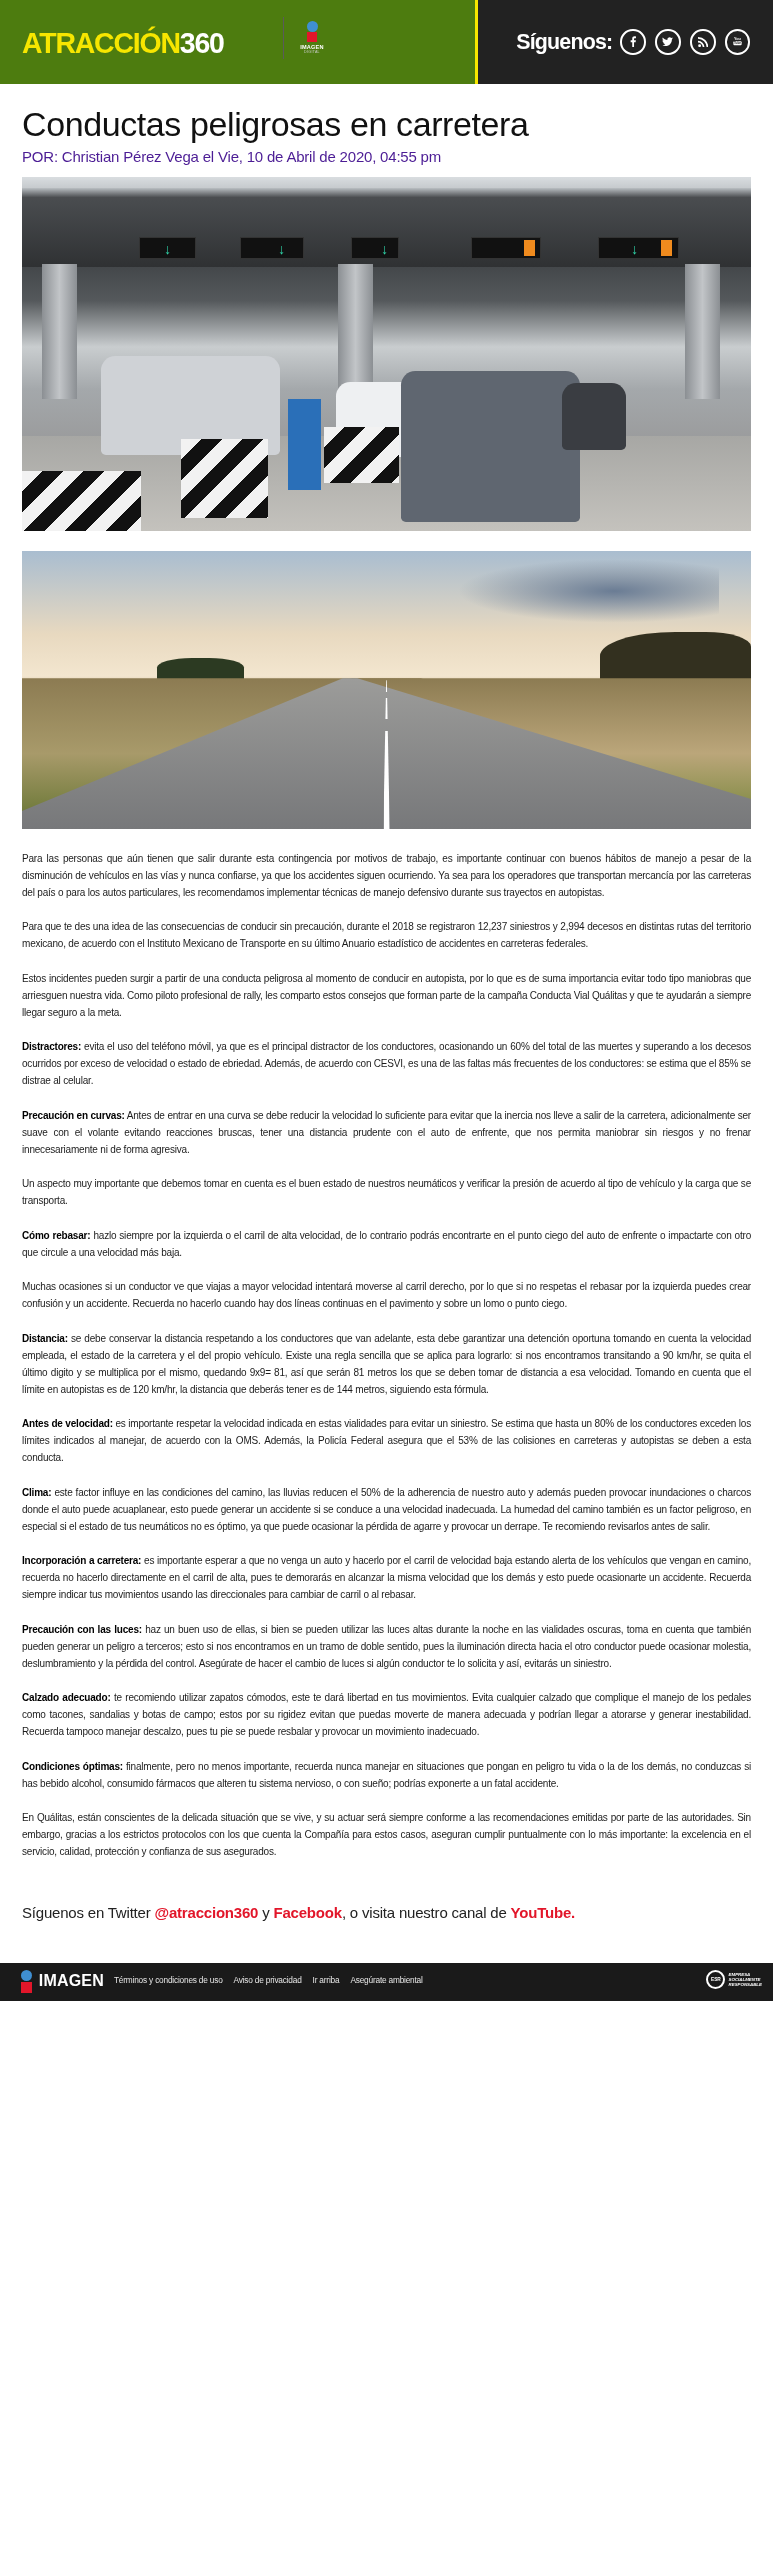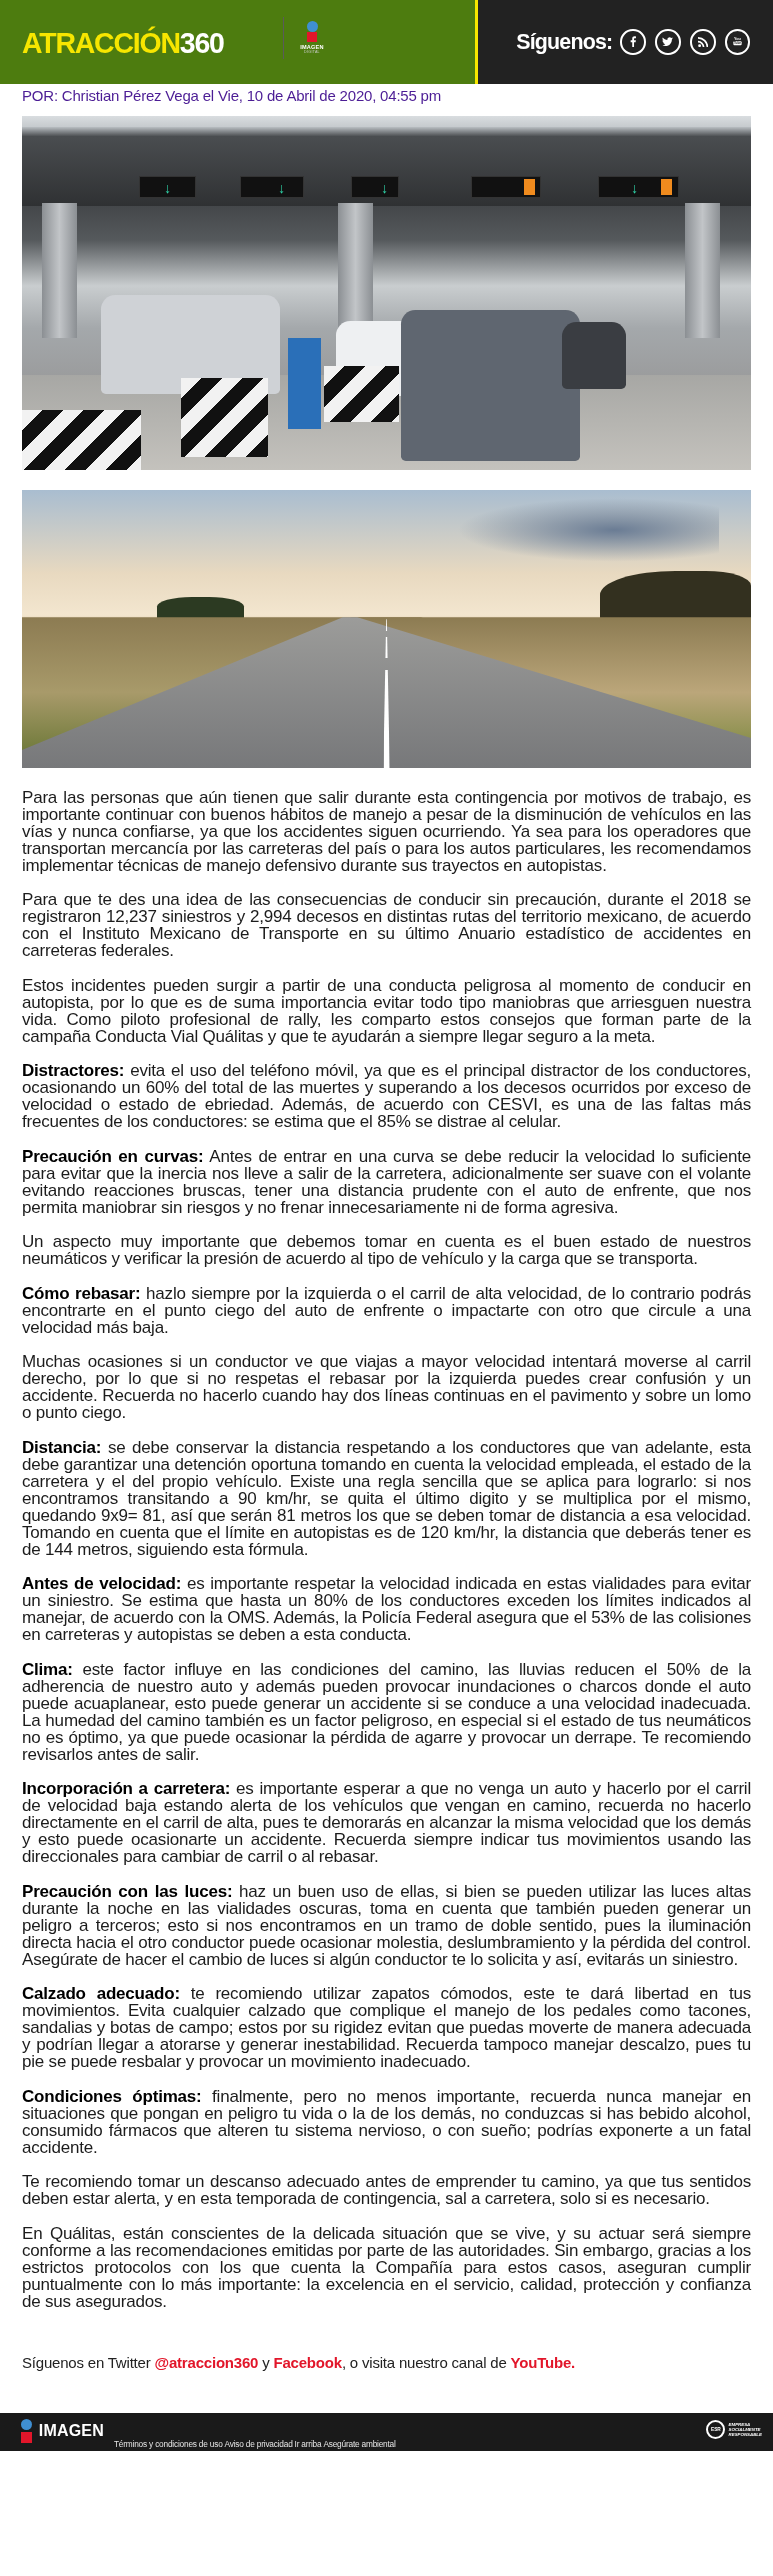--- a/index.html
+++ b/index.html
@@ -48,33 +48,33 @@
   
   .field-l { position: absolute; left: 0; top: 127px; width: 55%; height: 151px; background: linear-gradient(180deg,#8c7b52,#a89a6a 50%,#6f7a3a 90%); clip-path: polygon(0 0,100% 0,0 100%); }
   .field-r { position: absolute; right: 0; top: 127px; width: 55%; height: 151px; background: linear-gradient(180deg,#8c7b52,#bba67a 50%,#7e8a42 90%); clip-path: polygon(0 0,100% 0,100% 100%); }
   .asphalt { position: absolute; left: 0; top: 127px; width: 100%; height: 151px; background: linear-gradient(180deg,#9c9c9a,#77787a 100%); clip-path: polygon(44% 0,46% 0,100% 80%,100% 100%,0 100%,0 88%); }
   .lane-line { position: absolute; left: 50%; top: 129px; width: 6.4px; height: 149px; transform: translateX(-50%); background: linear-gradient(180deg,#fff 0 8%,transparent 8% 12%,#fff 12% 26%,transparent 26% 34%,#fff 34% 100%); clip-path: polygon(45% 0,55% 0,100% 100%,0 100%); }
   .trees-l { position: absolute; left: 135px; top: 107px; width: 87px; height: 24px; background: #2c3a22; border-radius: 40% 40% 0 0; }
   .trees-r { position: absolute; right: 0; top: 81px; width: 151px; height: 48px; background: #33301f; border-radius: 50% 30% 0 0; }
   .cloud { position: absolute; right: 32px; top: 8px; width: 262px; height: 64px; background: radial-gradient(ellipse at 60% 50%,#6a7c94,transparent 70%); }
 
   .body-text { margin-top: 20.6px; }
-  .para { font-size: 17px; line-height: 17px; color: #1c1c1c; text-align: justify; letter-spacing: -0.2px; margin-bottom: 17.5px; }
+  .para { font-size: 10px; line-height: 17px; color: #1c1c1c; text-align: justify; letter-spacing: -0.2px; margin-bottom: 17.5px; }
   .para b { font-weight: 700; color: #000; }
   .social-cta { font-size: 15px; margin-top: 44px; color: #222; letter-spacing: -0.2px; }
   .social-cta a { color: #e2162a; font-weight: 700; text-decoration: none; cursor: pointer; }
 
   
   .footer { margin-top: 42px; width: 774px; height: 38px; background: #1a1a1a; display: flex; align-items: center; position: relative; }
   .footer-logo { position: absolute; left: 21.4px; top: 6.4px; display: flex; align-items: center; }
   .footer-logo .mark { width: 11px; }
   .footer-logo .mark .dot { width: 11px; height: 11px; border-radius: 50%; background: #3f8fd2; }
   .footer-logo .mark .sq { width: 11px; height: 11px; background: #e2162a; margin-top: 1.6px; }
   .footer-logo .name { color: #fff; font-weight: 700; font-size: 16px; margin-left: 6.4px; letter-spacing: 0.2px; }
-  .footer-links { position: absolute; left: 114px; top: 26px; display: flex; gap: 2px; }
+  .footer-links { position: absolute; left: 114px; top: 12px; display: flex; gap: 11px; }
   .footer-links a { color: #e6e6e6; font-size: 8.3px; text-decoration: none; cursor: pointer; letter-spacing: -0.2px; }
   .esr { position: absolute; right: 12px; top: 7.1px; display: flex; align-items: center; gap: 3.2px; }
   .esr .ring { width: 19px; height: 19px; border: 2.4px solid #fff; border-radius: 50%; color: #fff; font-size: 4.8px; display: flex; align-items: center; justify-content: center; font-weight: 700; }
   .esr .txt { color: #fff; font-size: 4.4px; font-style: italic; font-weight: 700; line-height: 5.2px; }
 </style>
 </head>
 <body>
 
 <header class="header">
   <div class="header-left">
@@ -114,20 +114,21 @@
             <text x="8" y="6" font-size="5.5" font-weight="700" fill="#fff" text-anchor="middle" font-family="Liberation Sans, sans-serif">You</text>
             <rect x="2" y="7.5" width="12" height="6" rx="1.5" fill="#fff"></rect>
             <text x="8" y="12.3" font-size="4.5" font-weight="700" fill="#222" text-anchor="middle" font-family="Liberation Sans, sans-serif">Tube</text>
           </svg>
       </a>
     </div>
   </div>
 </header>
 
 <main class="article">
+  <h1 class="title">Conductas peligrosas en carretera</h1>
   <div class="byline">POR: Christian Pérez Vega el Vie, 10 de Abril de 2020, 04:55 pm</div>
 
   <figure class="photo photo-toll" title="Caseta de peaje con autos formados">
     <div class="canopy"></div>
     <div class="pillar" style="left:20px"></div>
     <div class="pillar" style="left:316px"></div>
     <div class="pillar" style="left:663px"></div>
     <div class="sign" style="left:117px;width:57px">
         <span class="g" style="left:24px">↓</span>
       </div>
@@ -174,21 +175,20 @@
       <p class="para"><span>Un aspecto muy importante que debemos tomar en cuenta es el buen estado de nuestros neumáticos y verificar la presión de acuerdo al tipo de vehículo y la carga que se transporta.</span></p>
       <p class="para"><b>Cómo rebasar:</b><span> hazlo siempre por la izquierda o el carril de alta velocidad, de lo contrario podrás encontrarte en el punto ciego del auto de enfrente o impactarte con otro que circule a una velocidad más baja.</span></p>
       <p class="para"><span>Muchas ocasiones si un conductor ve que viajas a mayor velocidad intentará moverse al carril derecho, por lo que si no respetas el rebasar por la izquierda puedes crear confusión y un accidente. Recuerda no hacerlo cuando hay dos líneas continuas en el pavimento y sobre un lomo o punto ciego.</span></p>
       <p class="para"><b>Distancia:</b><span> se debe conservar la distancia respetando a los conductores que van adelante, esta debe garantizar una detención oportuna tomando en cuenta la velocidad empleada, el estado de la carretera y el del propio vehículo. Existe una regla sencilla que se aplica para lograrlo: si nos encontramos transitando a 90 km/hr, se quita el último digito y se multiplica por el mismo, quedando 9x9= 81, así que serán 81 metros los que se deben tomar de distancia a esa velocidad. Tomando en cuenta que el límite en autopistas es de 120 km/hr, la distancia que deberás tener es de 144 metros, siguiendo esta fórmula.</span></p>
       <p class="para"><b>Antes de velocidad:</b><span> es importante respetar la velocidad indicada en estas vialidades para evitar un siniestro. Se estima que hasta un 80% de los conductores exceden los límites indicados al manejar, de acuerdo con la OMS. Además, la Policía Federal asegura que el 53% de las colisiones en carreteras y autopistas se deben a esta conducta.</span></p>
       <p class="para"><b>Clima:</b><span> este factor influye en las condiciones del camino, las lluvias reducen el 50% de la adherencia de nuestro auto y además pueden provocar inundaciones o charcos donde el auto puede acuaplanear, esto puede generar un accidente si se conduce a una velocidad inadecuada. La humedad del camino también es un factor peligroso, en especial si el estado de tus neumáticos no es óptimo, ya que puede ocasionar la pérdida de agarre y provocar un derrape. Te recomiendo revisarlos antes de salir.</span></p>
       <p class="para"><b>Incorporación a carretera:</b><span> es importante esperar a que no venga un auto y hacerlo por el carril de velocidad baja estando alerta de los vehículos que vengan en camino, recuerda no hacerlo directamente en el carril de alta, pues te demorarás en alcanzar la misma velocidad que los demás y esto puede ocasionarte un accidente. Recuerda siempre indicar tus movimientos usando las direccionales para cambiar de carril o al rebasar.</span></p>
       <p class="para"><b>Precaución con las luces:</b><span> haz un buen uso de ellas, si bien se pueden utilizar las luces altas durante la noche en las vialidades oscuras, toma en cuenta que también pueden generar un peligro a terceros; esto si nos encontramos en un tramo de doble sentido, pues la iluminación directa hacia el otro conductor puede ocasionar molestia, deslumbramiento y la pérdida del control. Asegúrate de hacer el cambio de luces si algún conductor te lo solicita y así, evitarás un siniestro.</span></p>
       <p class="para"><b>Calzado adecuado:</b><span> te recomiendo utilizar zapatos cómodos, este te dará libertad en tus movimientos. Evita cualquier calzado que complique el manejo de los pedales como tacones, sandalias y botas de campo; estos por su rigidez evitan que puedas moverte de manera adecuada y podrían llegar a atorarse y generar inestabilidad. Recuerda tampoco manejar descalzo, pues tu pie se puede resbalar y provocar un movimiento inadecuado.</span></p>
       <p class="para"><b>Condiciones óptimas:</b><span> finalmente, pero no menos importante, recuerda nunca manejar en situaciones que pongan en peligro tu vida o la de los demás, no conduzcas si has bebido alcohol, consumido fármacos que alteren tu sistema nervioso, o con sueño; podrías exponerte a un fatal accidente.</span></p>
-      <p class="para"><span>Te recomiendo tomar un descanso adecuado antes de emprender tu camino, ya que tus sentidos deben estar alerta, y en esta temporada de contingencia, sal a carretera, solo si es necesario.</span></p>
       <p class="para"><span>En Quálitas, están conscientes de la delicada situación que se vive, y su actuar será siempre conforme a las recomendaciones emitidas por parte de las autoridades. Sin embargo, gracias a los estrictos protocolos con los que cuenta la Compañía para estos casos, aseguran cumplir puntualmente con lo más importante: la excelencia en el servicio, calidad, protección y confianza de sus asegurados.</span></p>
     </div>
 
   <p class="social-cta">
     <span>Síguenos en Twitter </span><a>@atraccion360</a><span> y </span><a>Facebook</a><span>, o visita nuestro canal de </span><a>YouTube.</a>
   </p>
 </main>
 
 <footer class="footer">
   <a class="footer-logo">

